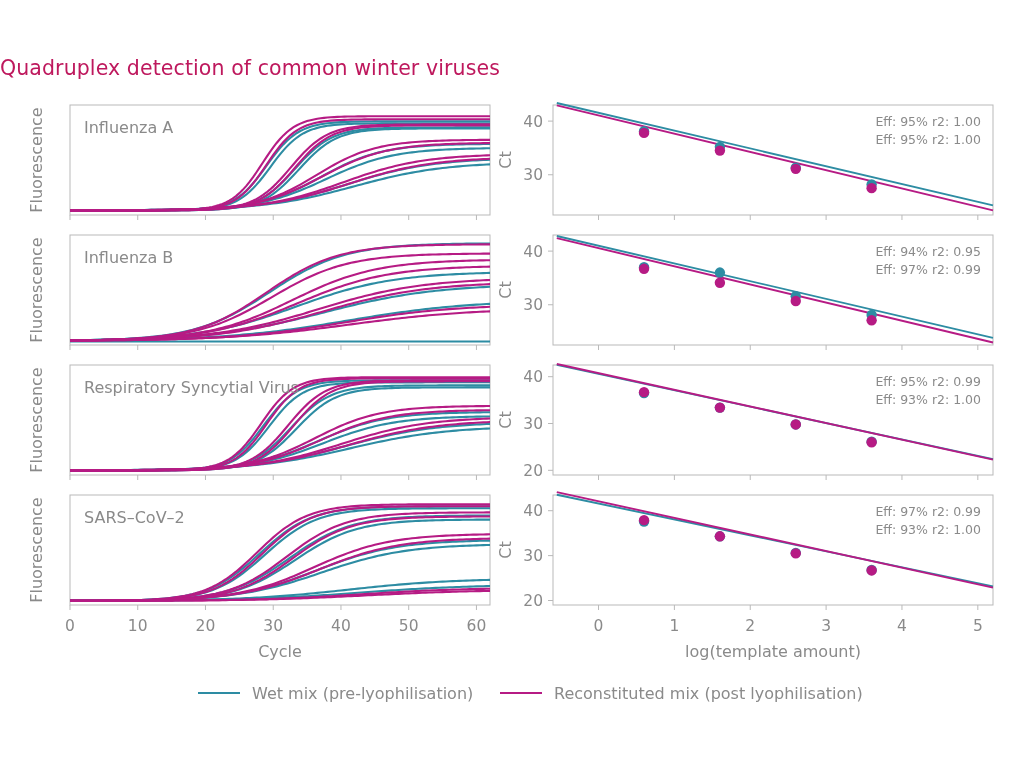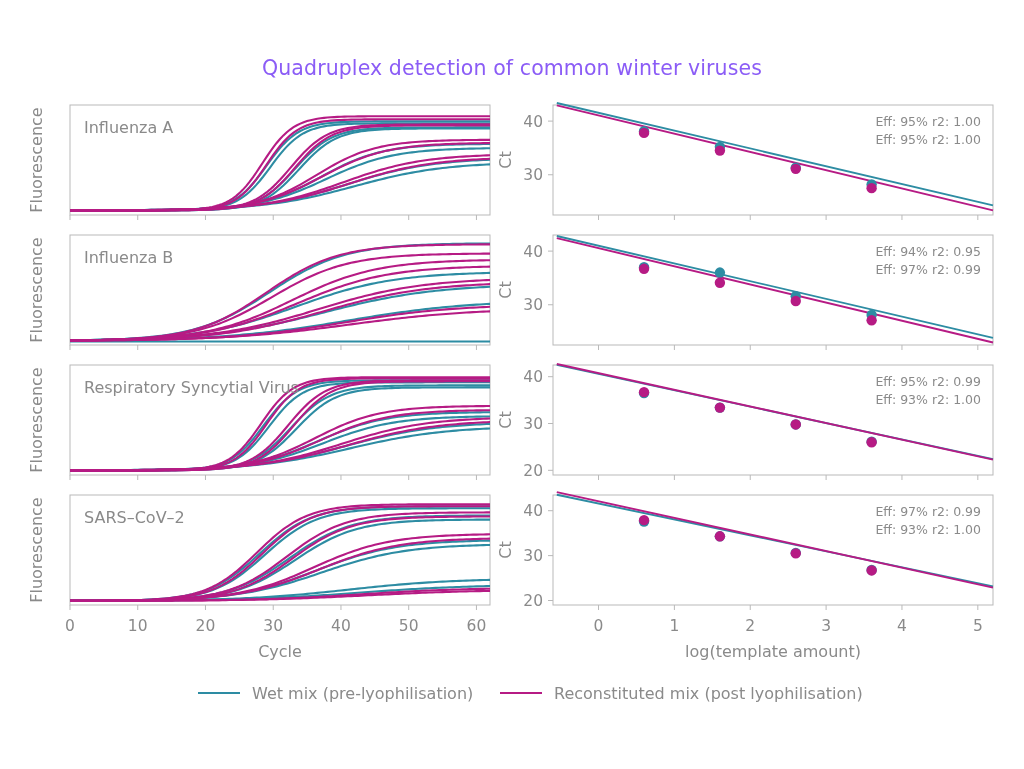--- a/index.html
+++ b/index.html
@@ -2,22 +2,22 @@
 <html><head>
 <meta charset="utf-8">
 <style>
   html,body{margin:0;padding:0;}
   body{
     width:1024px;height:769px;background:#ffffff;
     font-family:"DejaVu Sans", sans-serif;
     color:#808080;overflow:hidden;position:relative;
   }
   #figure-title{
-    position:absolute;top:56px;left:0;width:1024px;text-align:center;
-    font-size:20.5px;color:#8b5cf6;letter-spacing:.1px;
+    position:absolute;top:56px;left:0;width:1024px;text-align:left;
+    font-size:20.5px;color:#be185d;letter-spacing:.1px;
   }
   #plot-area{position:absolute;top:0;left:0;width:1024px;height:769px;}
   svg{display:block;}
   text{font-family:"DejaVu Sans", sans-serif;fill:#8a8a8a;}
   .tick-label{font-size:15.5px;}
   .axis-title{font-size:16px;}
   .panel-label{font-size:16px;}
   .eff-label{font-size:12.5px;}
   .legend-label{font-size:16px;}
   .frame{fill:#ffffff;stroke:#b9b9b9;stroke-width:1;}

